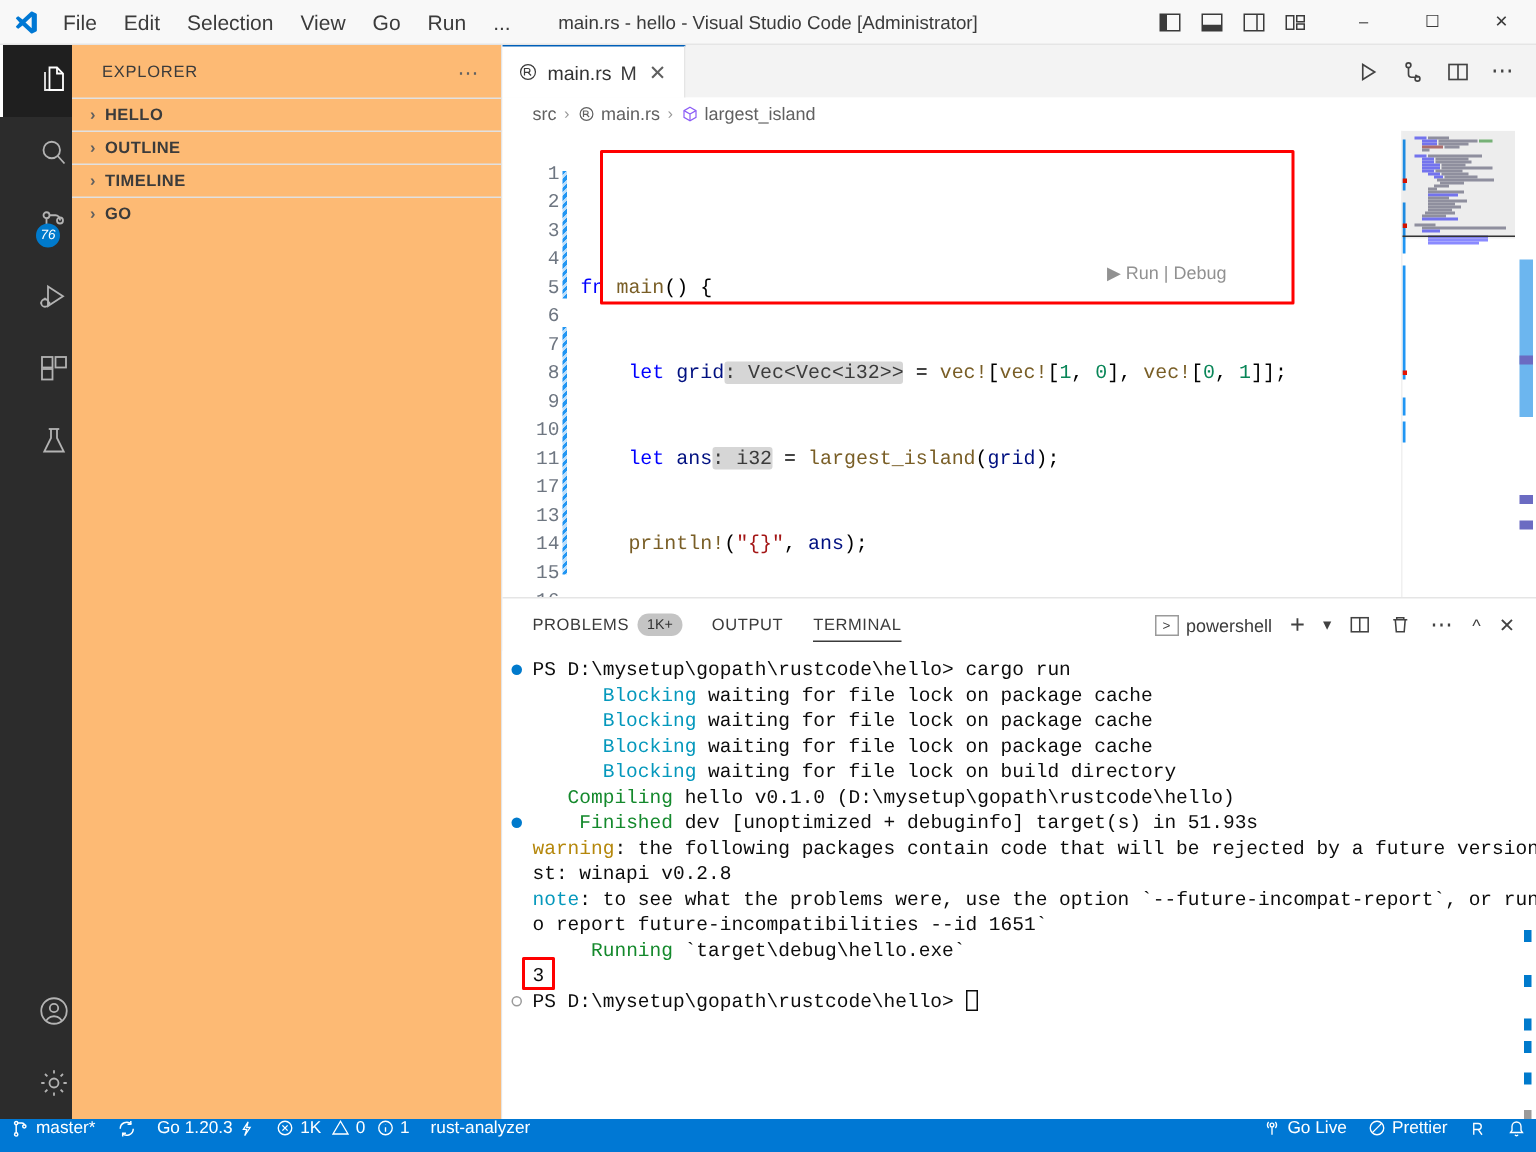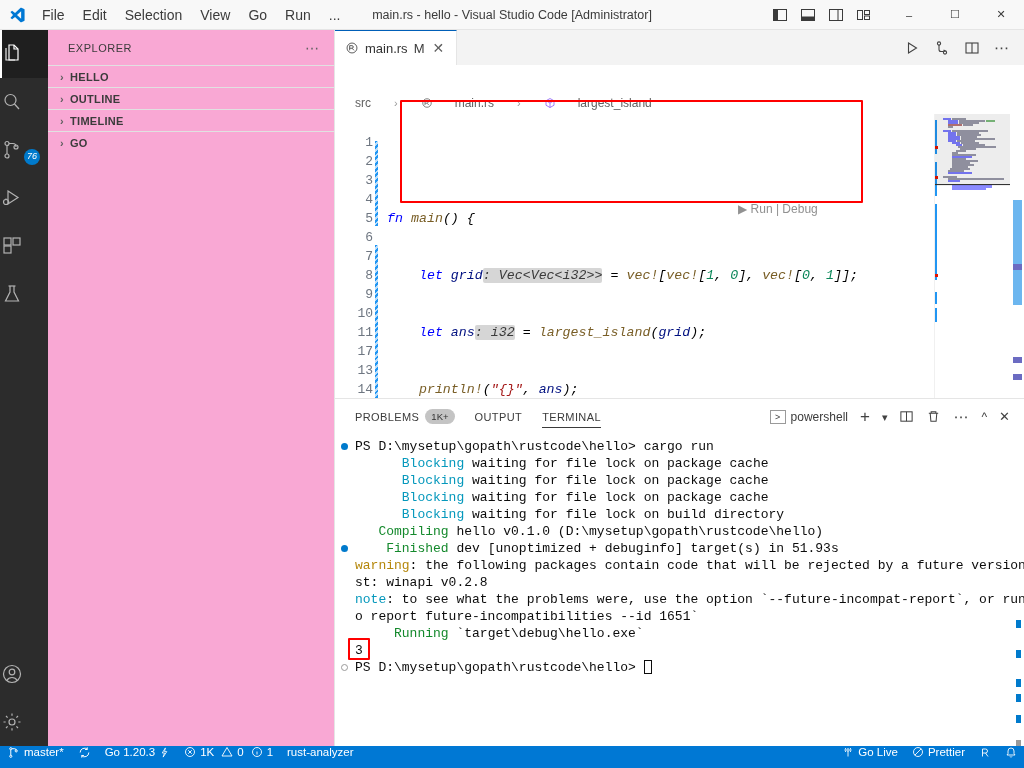--- a/index.html
+++ b/index.html
@@ -33,37 +33,37 @@
 
   
   .bodyrow { flex: 1 1 auto; display: flex; min-height: 0; }
 
   
   .activitybar {
     width: 48px; background: #2c2c2c; display: flex; flex-direction: column;
     align-items: center; flex: 0 0 48px;
   }
   .act-item {
-    width: 48px; height: 48px; display: flex; align-items: center; justify-content: flex-start;
+    width: 48px; height: 48px; display: flex; align-items: center; justify-content: flex-end;
     position: relative; color: #b3b3b3; font-style: italic;
   }
   .act-item.active { color: #fff; background: #1f1f1f; }
   .act-item.active::before {
     content: ''; position: absolute; left: 0; top: 0; bottom: 0; width: 2px; background: #fff;
   }
   .act-badge {
     position: absolute; right: 8px; bottom: 9px; background: #007acc; color: #fff;
     font-size: 9px; line-height: 15px; min-width: 16px; height: 16px; border-radius: 8px;
     text-align: center; padding: 0 3px; font-family: "Liberation Sans", sans-serif;
   }
   .act-spacer { flex: 1 1 auto; }
 
   
   .sidebar {
-    width: 287px; background: #f9a8d4; flex: 0 0 287px; display: flex; flex-direction: column;
+    width: 287px; background: #fdba74; flex: 0 0 287px; display: flex; flex-direction: column;
     border-right: 1px solid #e5e5e5;
   }
   .sb-header {
     height: 35px; display: flex; align-items: center; padding: 0 8px 0 20px;
     font-size: 11px; letter-spacing: .5px; color: #3b3b3b; text-transform: uppercase;
   }
   .sb-header .dots { margin-left: auto; color: #616161; letter-spacing: 1px; font-size: 14px; padding-right: 6px;}
   .sb-section {
     height: 22px; display: flex; align-items: center; padding-left: 6px;
     font-size: 11px; font-weight: bold; color: #3b3b3b; letter-spacing: .3px;
@@ -79,22 +79,22 @@
     display: flex; align-items: center; gap: 6px; padding: 0 10px; background: #ffffff;
     border-right: 1px solid #e5e5e5; font-size: 13px; color: #333; position: relative;
     border-top: 1px solid #005fb8;
   }
   .tab .mod { color: #3b3b3b; font-size: 13px; }
   .tab .closex { color: #5f5f5f; font-size: 14px; line-height: 1; padding: 0 2px; }
   .tabs-filler { flex: 1 1 auto; background: #f3f3f3; }
   .editor-actions { display: flex; align-items: center; gap: 14px; padding: 0 14px; background: #f3f3f3; color: #424242; }
 
   .breadcrumbs {
-    height: 22px; display: flex; align-items: center; gap: 22px; padding-left: 20px;
-    font-size: 12px; color: #616161; background: #ffffff; flex: 0 0 22px; margin-top: 27px;
+    height: 22px; display: flex; align-items: center; gap: 4px; padding-left: 20px;
+    font-size: 12px; color: #616161; background: #ffffff; flex: 0 0 22px;
   }
   .bc-sep { color: #999; font-size: 11px; padding: 0 1px; }
 
   .editorbody { position: relative; flex: 1 1 auto; min-height: 0; overflow: hidden; background: #fff; }
   .codelens {
     position: absolute; left: 403px; top: 88px; font-size: 12px; color: #919191;
     display: flex; align-items: center; gap: 4px;
   }
   .codelens .lens-link { color: #919191; text-align: right; }
 
@@ -106,21 +106,21 @@
   .gline { height: 19px; line-height: 19px; padding-right: 10px; }
   .changebar {
     position: absolute; left: 40px; width: 3px;
     background: repeating-linear-gradient(135deg,#2196f3 0 2px,#bbdefb 2px 4px);
   }
   .codelines {
     position: absolute; left: 48px; top: 0; right: 0; bottom: 0;
     font-family: "Liberation Mono", monospace; font-size: 13.3px; line-height: 19px;
     white-space: pre; color: #000;
   }
-  .cl { height: 19px; padding-left: 4px; position: relative; font-style: italic; }
+  .cl { height: 19px; padding-left: 4px; position: relative; }
   .cl > span { position: relative; z-index: 1; }
   .kw   { color: #0000ff; }
   .fn   { color: #795e26; }
   .num  { color: #098658; }
   .str  { color: #a31515; }
   .mac  { color: #795e26; }
   .op   { color: #000; }
   .var  { color: #001080; }
   .punct{ color: #000; }
   .hint { background: #d6d6d6; color: #3b3b3b; border-radius: 2px; }

